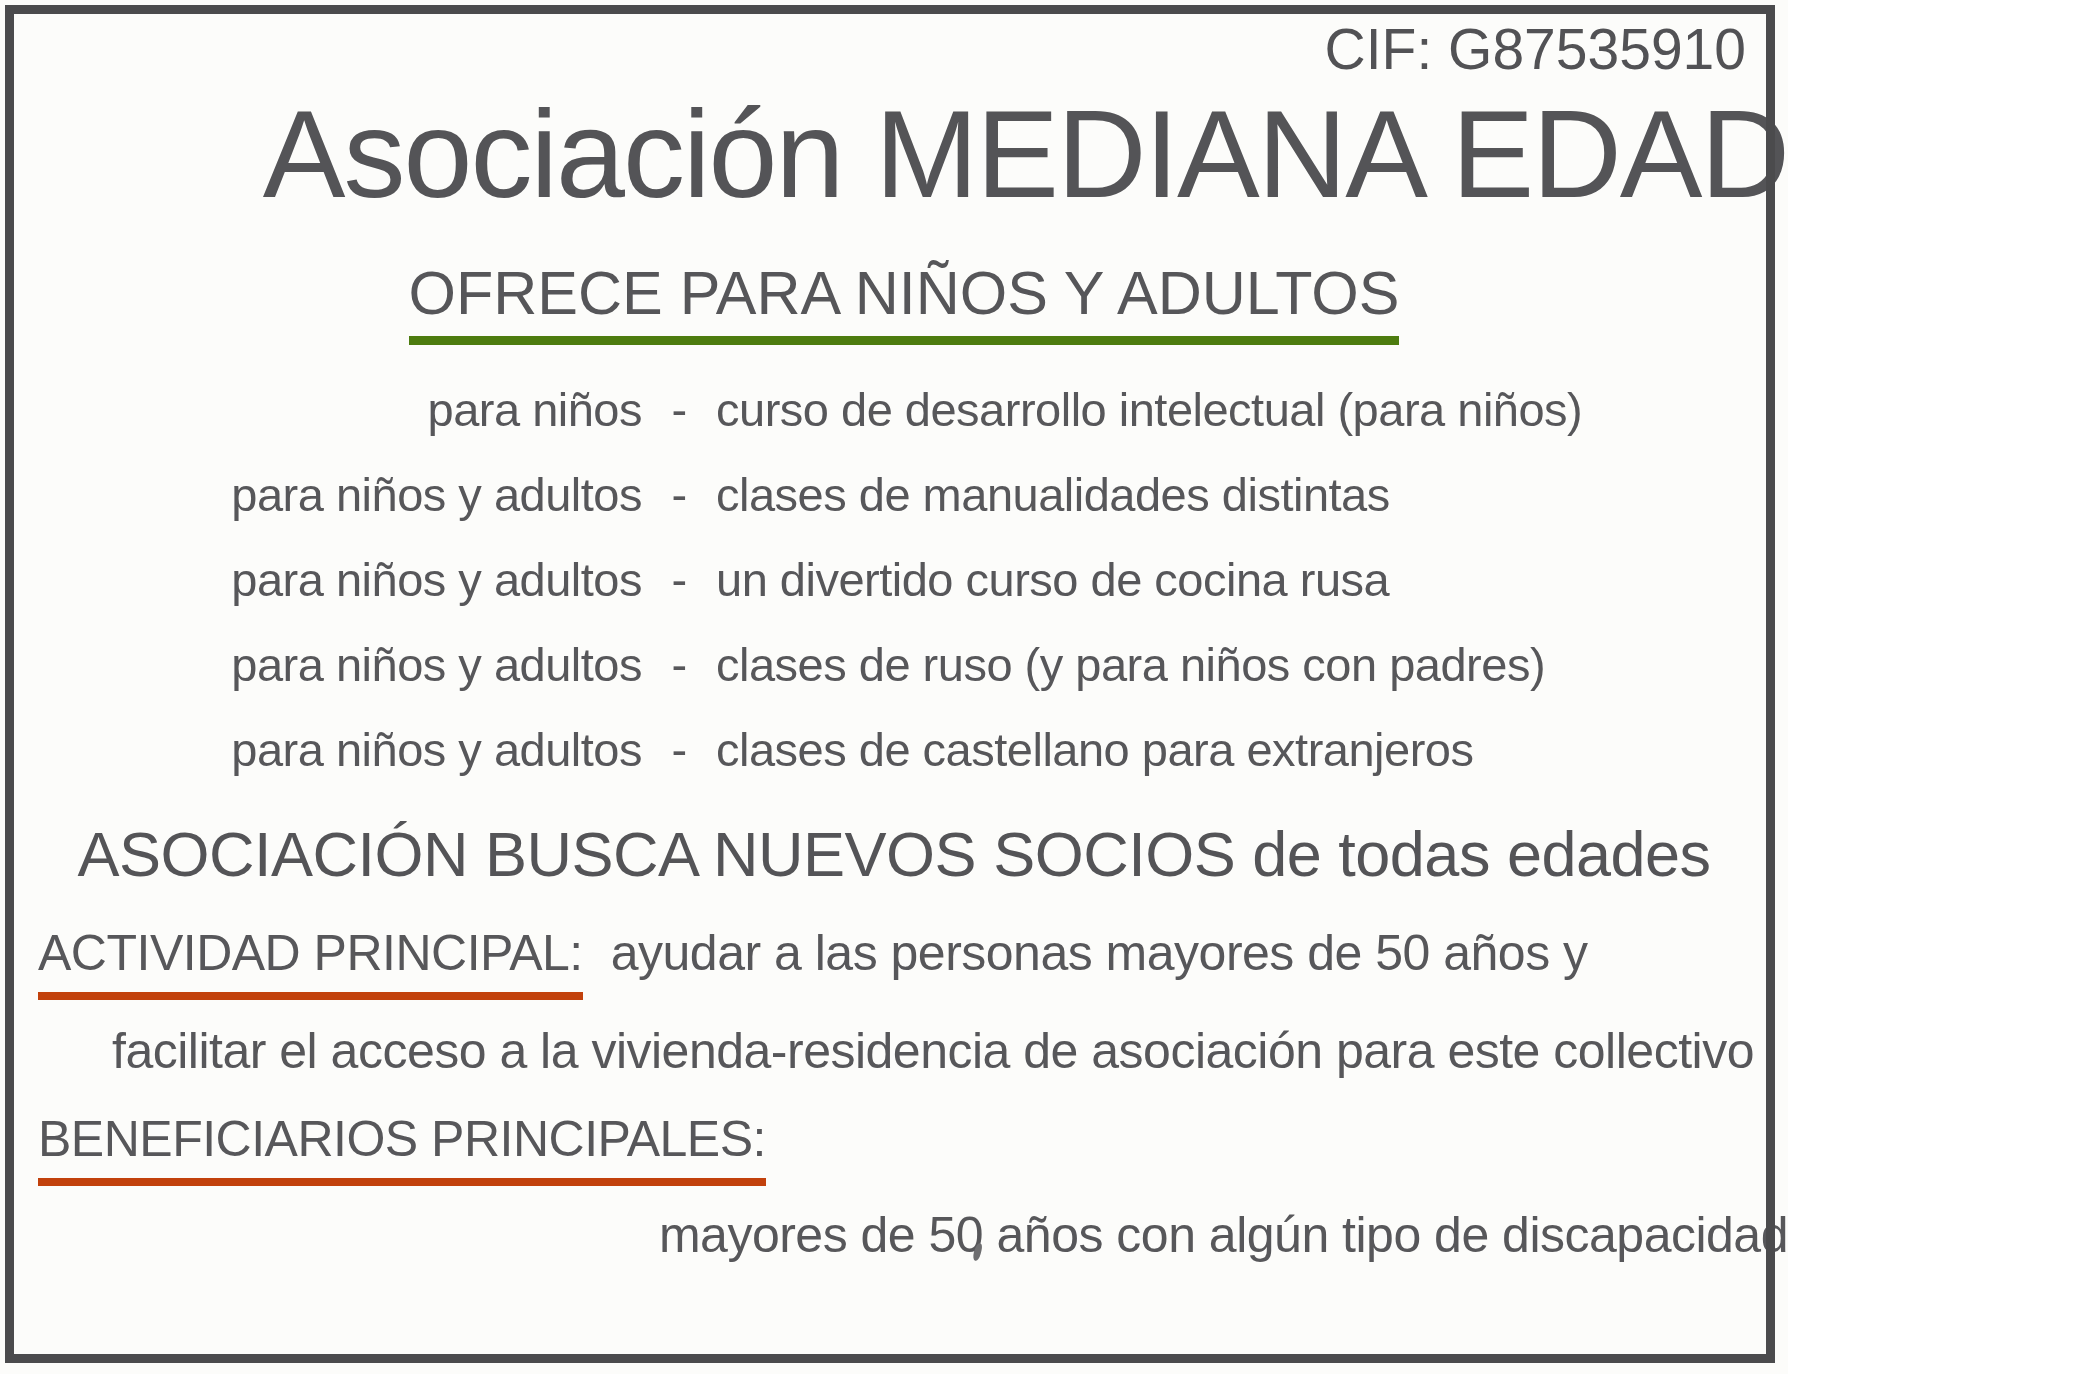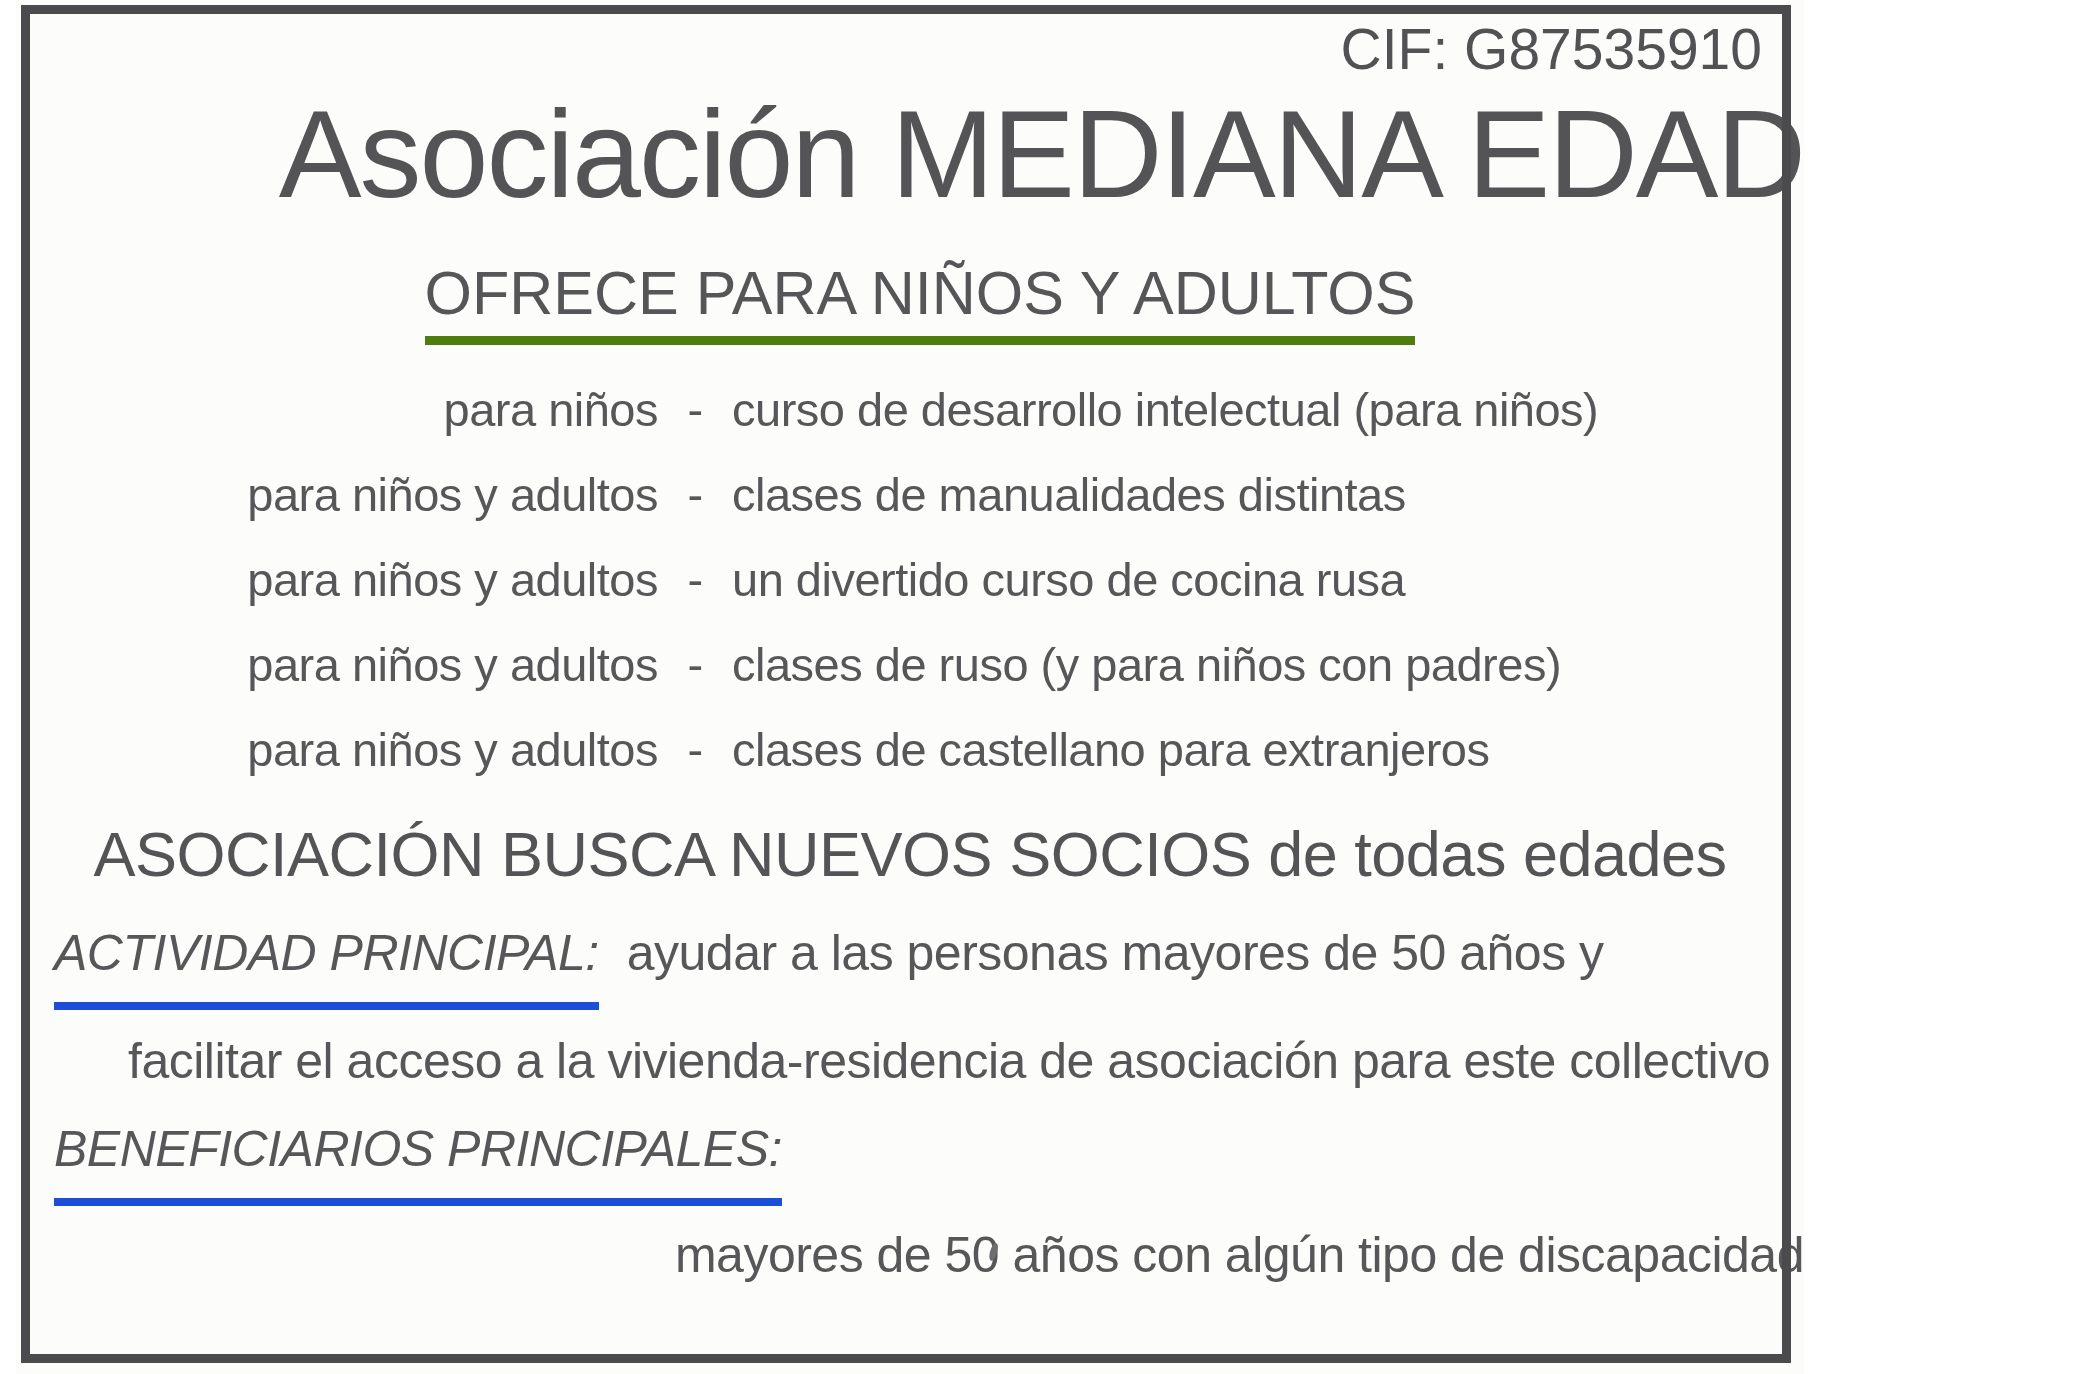--- a/index.html
+++ b/index.html
@@ -8,21 +8,20 @@
     background: #ffffff;
   }
   .sheet {
     position: relative;
     width: 1788px;
     height: 1374px;
     background: #fcfcfa;
     font-family: "Liberation Sans", "DejaVu Sans", sans-serif;
     color: #57575a;
     overflow: hidden;
-    margin-left: 16px;
   }
   .page-border {
     position: absolute;
     top: 5px;
     left: 5px;
     right: 13px;
     bottom: 11px;
     border: 9px solid #4b4b4d;
     pointer-events: none;
   }
@@ -89,24 +88,23 @@
   }
   .para {
     font-size: 50px;
     letter-spacing: -0.5px;
   }
   .activity-para {
     margin-top: 34px;
     padding-left: 38px;
   }
   .ital-label {
-    font-style: italic;
     display: inline-block;
-    border-bottom: 8px solid #1d4ed8;
-    padding-bottom: 20px;
+    border-bottom: 8px solid #c2410c;
+    padding-bottom: 10px;
     margin-right: 28px;
   }
   .cont-line {
     margin-top: 22px;
     padding-left: 112px;
   }
   .benef-para {
     margin-top: 30px;
     padding-left: 38px;
   }

